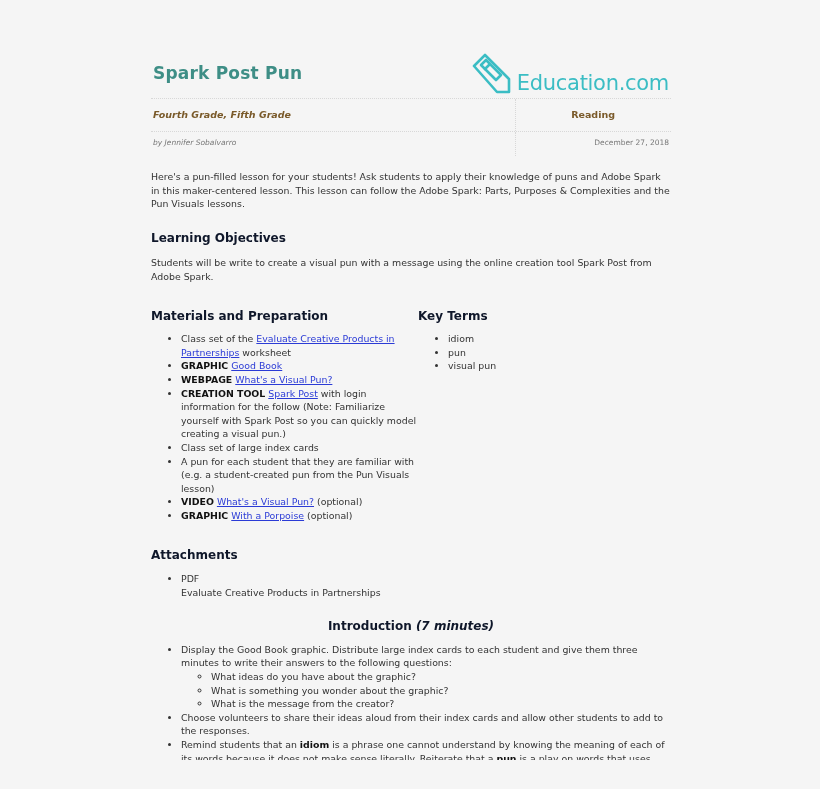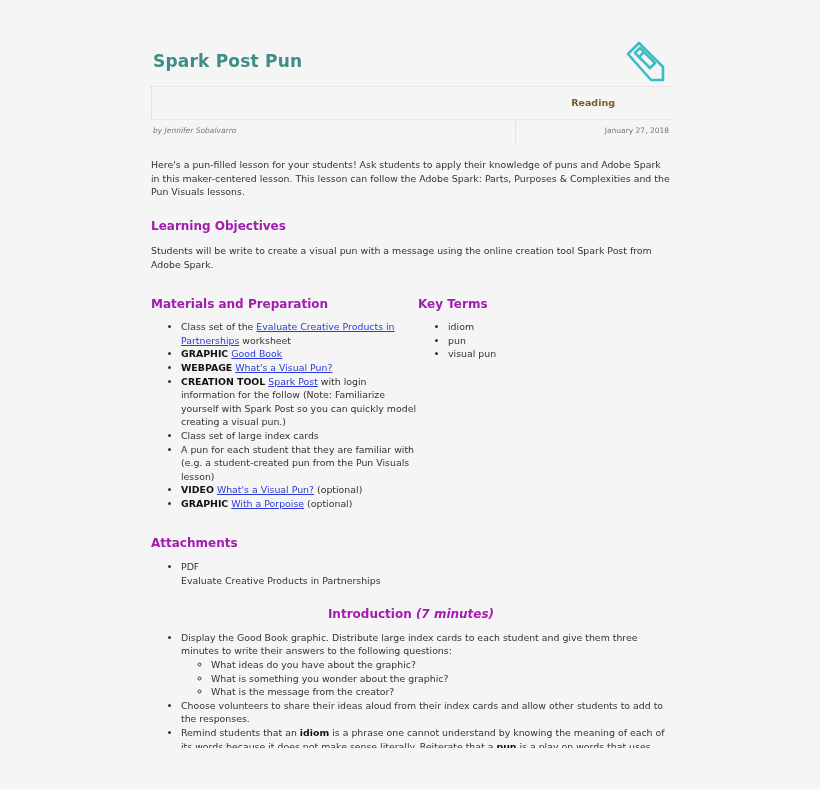--- a/index.html
+++ b/index.html
@@ -6,21 +6,21 @@
     body {
       width: 820px; height: 789px;
       background: #f5f5f5;
       font-family: "DejaVu Sans", sans-serif;
       color: #333;
       position: relative;
       overflow: hidden;
     }
     .page {
       position: absolute;
-      left: 151px; top: 0;
+      left: 151px; top: 12px;
       width: 520px;
       height: 748px;
       overflow: hidden;
     }
     .header-top {
       position: relative;
       height: 86px;
     }
     .title {
       position: absolute;
@@ -67,21 +67,21 @@
       font-size: 7.5px; font-style: italic; color: #777;
     }
     .date {
       position: absolute; right: 2px; top: 6px;
       font-size: 7.5px; color: #777;
     }
     .content { position: relative; font-size: 9.4px; line-height: 13.6px; color: #333; }
     p { margin: 0; }
     .intro { margin-top: 14px; }
     h2 {
-      font-size: 12px; font-weight: bold; color: #a21caf; margin: 0;
+      font-size: 12px; font-weight: bold; color: #0f172a; margin: 0;
     }
     h2 .em { font-style: italic; }
     .lo-h { margin-top: 21px; }
     .lo-p { margin-top: 11px; }
     .two-col { display: flex; margin-top: 26px; justify-content: space-between; }
     .col-left { width: 267px; }
     .col-right { flex: 1; }
     ul { margin: 9px 0 0 0; padding-left: 30px; list-style: disc; }
     ul li { margin: 0; }
     ul ul { margin-top: 0; padding-left: 30px; list-style: circle; }
@@ -99,35 +99,39 @@
     <div class="logo">
       <span>
         <svg width="44" height="42" viewBox="0 0 44 42">
           <g fill="none" stroke="#3bbdc4" stroke-width="2.6" stroke-linejoin="round" stroke-linecap="round">
             <path d="M3 14 L14 3 L38 27 L38 40 L26 40 Z"></path>
             <path d="M10 13 L15 8 L30 23 L25 28 Z"></path>
             <path d="M14 17 L19 12"></path>
           </g>
         </svg>
       </span>
+      <span class="logo-text">Education.com</span>
     </div>
   </div>
   <div class="dotted"></div>
   <div class="meta-row">
+    <div class="meta-left">
+        <span class="grade">Fourth Grade, Fifth Grade</span>
+      </div>
     <div class="meta-right">
         <span class="subject">Reading</span>
       </div>
   </div>
   <div class="dotted"></div>
   <div class="author-row">
     <div class="meta-left" style="width:364px;position:relative;">
         <span class="author">by Jennifer Sobalvarro</span>
       </div>
     <div class="meta-right" style="flex:1;position:relative;border-left:1px dotted #d8d8d8;">
-        <span class="date">January 27, 2018</span>
+        <span class="date">December 27, 2018</span>
       </div>
   </div>
 
   <div class="content">
     <p class="intro">Here's a pun-filled lesson for your students! Ask students to apply their knowledge of puns and Adobe Spark in this maker-centered lesson. This lesson can follow the Adobe Spark: Parts, Purposes &amp; Complexities and the Pun Visuals lessons.</p>
 
     <h2 class="lo-h">Learning Objectives</h2>
     <p class="lo-p">Students will be write to create a visual pun with a message using the online creation tool Spark Post from Adobe Spark.</p>
 
     <div class="two-col">

